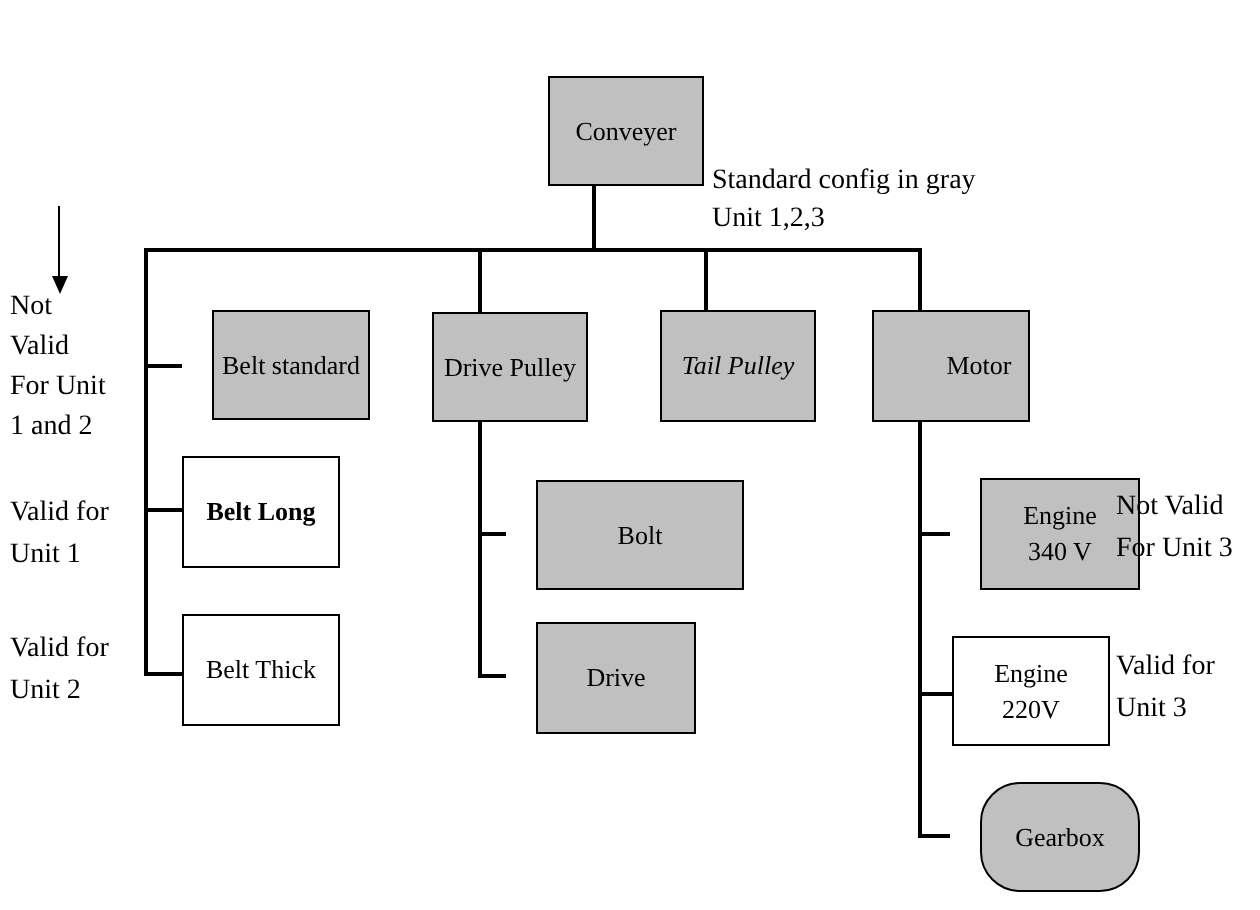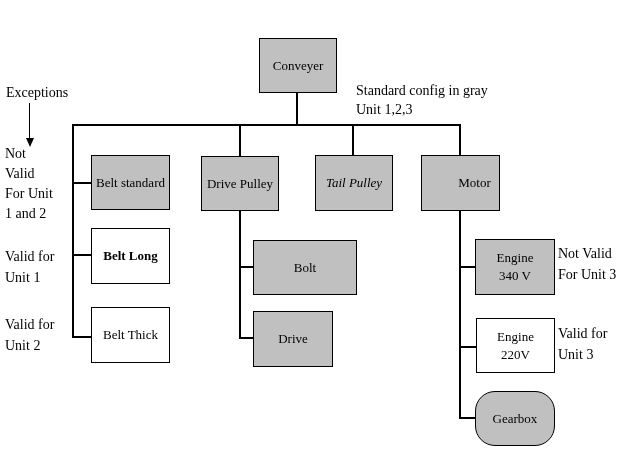--- a/index.html
+++ b/index.html
@@ -17,21 +17,21 @@
     box-sizing: border-box;
     border: 1px solid var(--ink, #000000);
     display: flex;
     align-items: center;
     justify-content: center;
     text-align: center;
     font-size: 13px;
     line-height: 18px;
     white-space: pre-line;
   }
-  .node.gray  { background: var(--standard-fill, #c0c0c0); }
+  .node.gray  { background: var(--standard-fill, #c0c0c0); margin-left: 15px; }
   .node.white { background: var(--exception-fill, #ffffff); }
   .line { position: absolute; background: var(--ink, #000000); }
   .hline { height: 2px; }
   .vline { width: 2px; }
   .note {
     position: absolute;
     font-size: 14px;
     line-height: 21px;
     white-space: pre-line;
   }
@@ -78,21 +78,20 @@
   <div class="node gray" style="left:253px; top:240px; width:104px; height:55px;">Bolt</div>
   <div class="node gray" style="left:253px; top:311px; width:80px; height:56px;">Drive</div>
   <div class="node gray" style="left:475px; top:239px; width:80px; height:56px;">Engine
 340 V</div>
   <div class="node white" style="left:476px; top:318px; width:79px; height:55px;">Engine
 220V</div>
   <div class="node gray" style="left:475px; top:391px; width:80px; height:55px;border-radius:20px;">Gearbox</div>
 
   <div class="note legend" style="left:356px; top:49px;margin-top:32px;">Standard config in gray
 Unit 1,2,3</div>
-  <div class="note" style="left:6px;   top:82px;">Exceptions</div>
   <div class="arrow-shaft" style="left:29px;  top:103px; height:36px;"></div>
   <div class="arrow-head" style="left:26px;  top:138px;"></div>
   <div class="note tight" style="left:5px;   top:144px;">Not
 Valid
 For Unit
 1 and 2</div>
   <div class="note" style="left:5px;   top:246px;">Valid for
 Unit 1</div>
   <div class="note" style="left:5px;   top:314px;">Valid for
 Unit 2</div>

